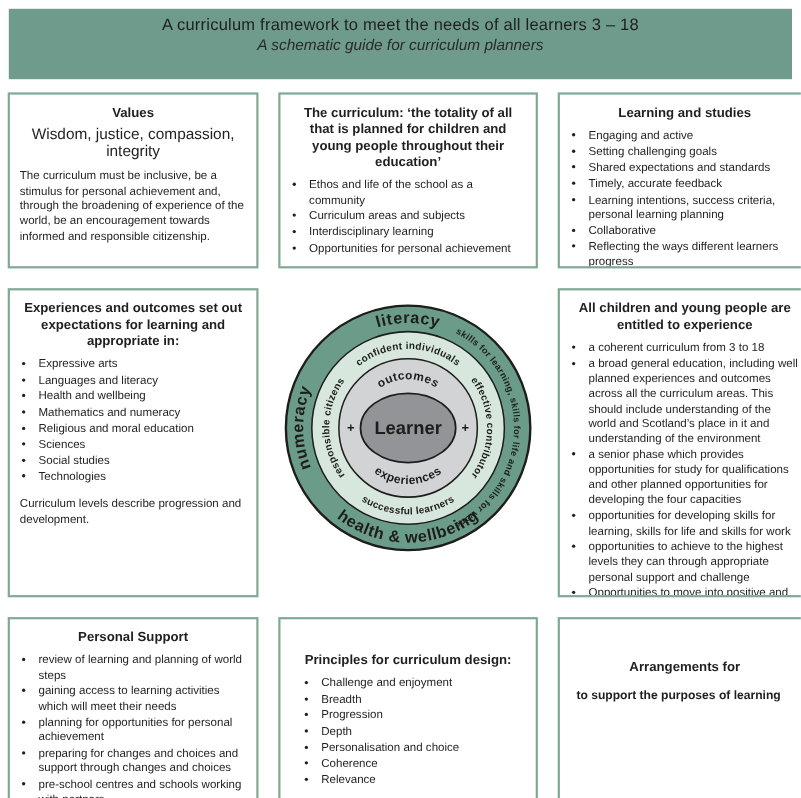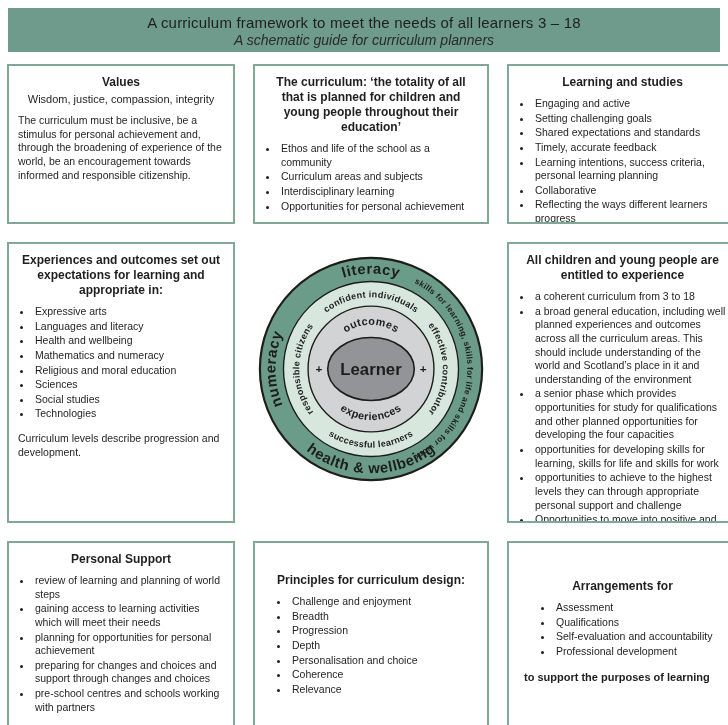--- a/index.html
+++ b/index.html
@@ -2,21 +2,21 @@
 <html><head>
 <meta charset="utf-8">
 <style>
   * { margin: 0; padding: 0; box-sizing: border-box; }
   html, body { width: 728px; background: #ffffff; font-family: "Liberation Sans", sans-serif; color: #1f1f1f; }
   .page { position: relative; width: 728px; height: 725px; background: #fff; }
 
   
   .header {
     margin: 8px 8px 12px 8px;
-    height: 44px;
+    height: 64px;
     background: #6e9b8b;
     text-align: center;
     padding-top: 6px;
   }
   .header-title { font-size: 15px; color: #1f1f1f; letter-spacing: 0.2px; }
   .header-subtitle { font-size: 14px; font-style: italic; color: #2a2a2a; margin-top: 1px; }
 
   
   .grid {
     margin: 0 7px;
@@ -33,21 +33,21 @@
     padding: 9px 9px;
     overflow: hidden;
   }
   .box-title {
     font-weight: bold;
     font-size: 12px;
     text-align: center;
     line-height: 1.25;
     margin-bottom: 7px;
   }
-  .box-subtitle { font-size: 11px; text-align: center; margin-top: -4px; margin-bottom: 9px; }
+  .box-subtitle { font-size: 14px; text-align: center; margin-top: -4px; margin-bottom: 9px; }
   .box-para { font-size: 10.5px; line-height: 1.3; }
   .box ul {
     list-style: disc outside;
     padding-left: 15px;
     font-size: 10.5px;
     line-height: 1.3;
   }
   .box ul li { padding-left: 2px; margin-bottom: 1px; }
   .box-footer { font-size: 10.5px; line-height: 1.3; margin-top: 11px; }
   .box-footer.bold { font-weight: bold; font-size: 11px; }
@@ -198,23 +198,17 @@
           <li>Progression</li>
           <li>Depth</li>
           <li>Personalisation and choice</li>
           <li>Coherence</li>
           <li>Relevance</li>
         </ul>
     </div>
 
     <div class="box pad-arrangements">
       <div class="box-title">Arrangements for</div>
-      <ul>
-          <li>Assessment</li>
-          <li>Qualifications</li>
-          <li>Self-evaluation and accountability</li>
-          <li>Professional development</li>
-        </ul>
       <p class="box-footer bold">to support the purposes of learning</p>
     </div>
 
   </div>
 </div>
 
 </body></html>

